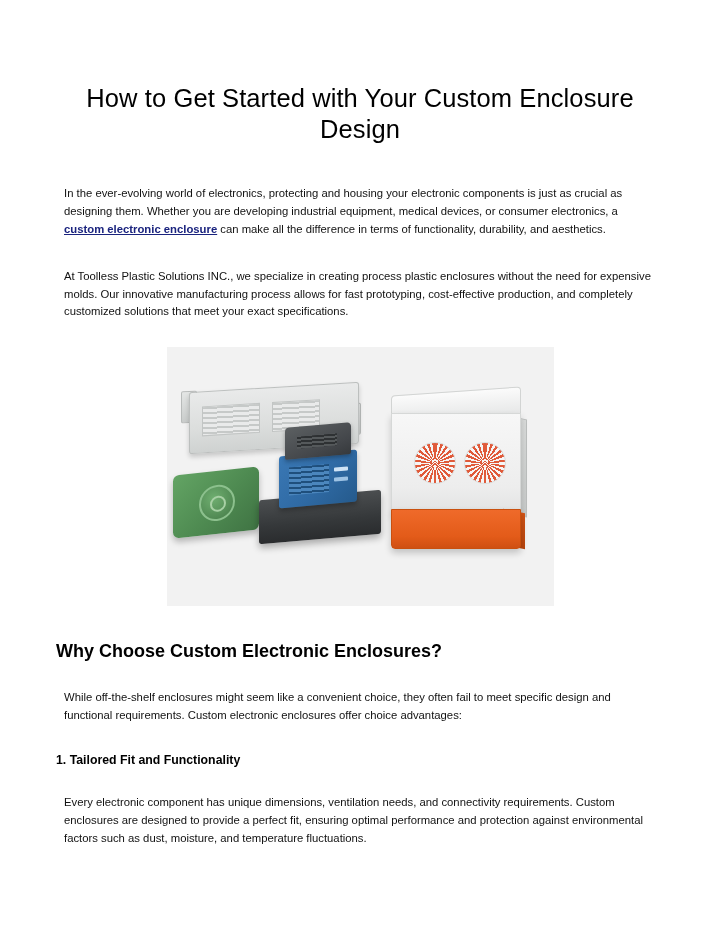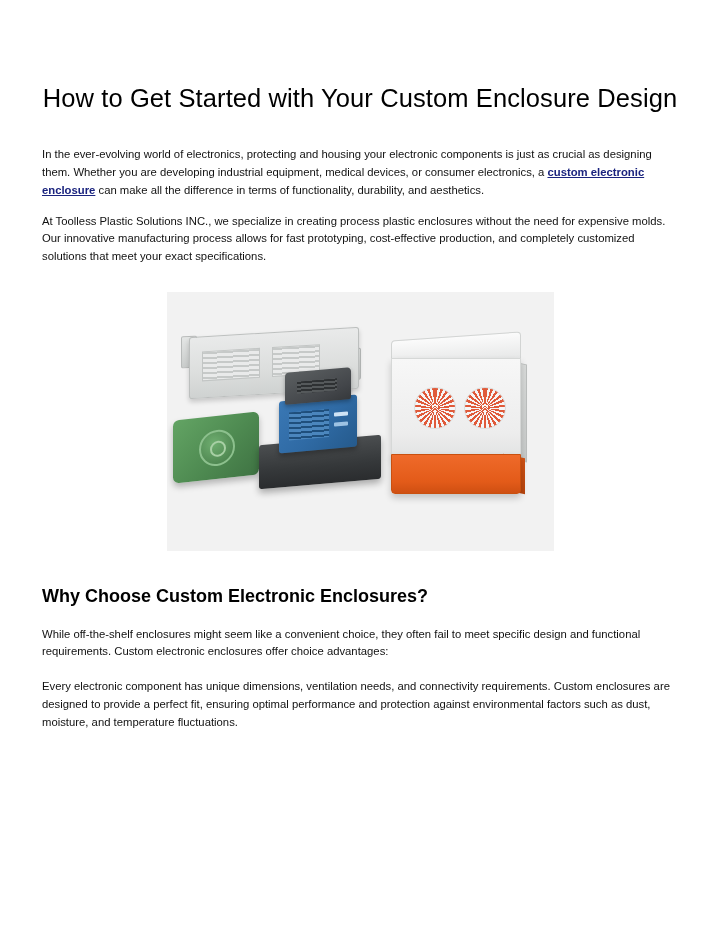--- a/index.html
+++ b/index.html
@@ -13,36 +13,36 @@
     font-family: "Liberation Sans", sans-serif;
     color: #000000;
     position: relative;
     overflow: hidden;
   }
   .page {
     position: relative;
     width: 720px;
     height: 916px;
     box-sizing: border-box;
-    padding: 0 42px;
+    padding: 0 56px;
   }
   h1.title {
     font-size: 25.5px;
     font-weight: normal;
     line-height: 1.22;
     text-align: center;
     margin: 0;
     padding-top: 83px;
     letter-spacing: 0.1px;
     color: #000;
   }
   p.body-text {
     font-size: 11.3px;
     line-height: 1.58;
-    margin: 0;
+    margin: 8px;
     text-align: left;
     color: #111;
   }
   .gap-intro { height: 32px; }
   .gap-para { height: 13px; }
   a.inline-link {
     color: #1a237e;
     font-weight: bold;
     text-decoration: underline;
   }
@@ -330,18 +330,19 @@
 
     </div>
   </div>
 
   <h2 class="section">Why Choose Custom Electronic Enclosures?</h2>
 
   <div class="after-h2"></div>
 
   <p class="body-text"><span>While off-the-shelf enclosures might seem like a convenient choice, they often fail to meet specific design and functional requirements. </span><strong>Custom electronic enclosures</strong><span> offer choice advantages:</span></p>
 
+  <h3 class="sub">1. Tailored Fit and Functionality</h3>
 
   <div class="after-h3"></div>
 
   <p class="body-text">Every electronic component has unique dimensions, ventilation needs, and connectivity requirements. Custom enclosures are designed to provide a perfect fit, ensuring optimal performance and protection against environmental factors such as dust, moisture, and temperature fluctuations.</p>
 
 </div>
 
 </body></html>

